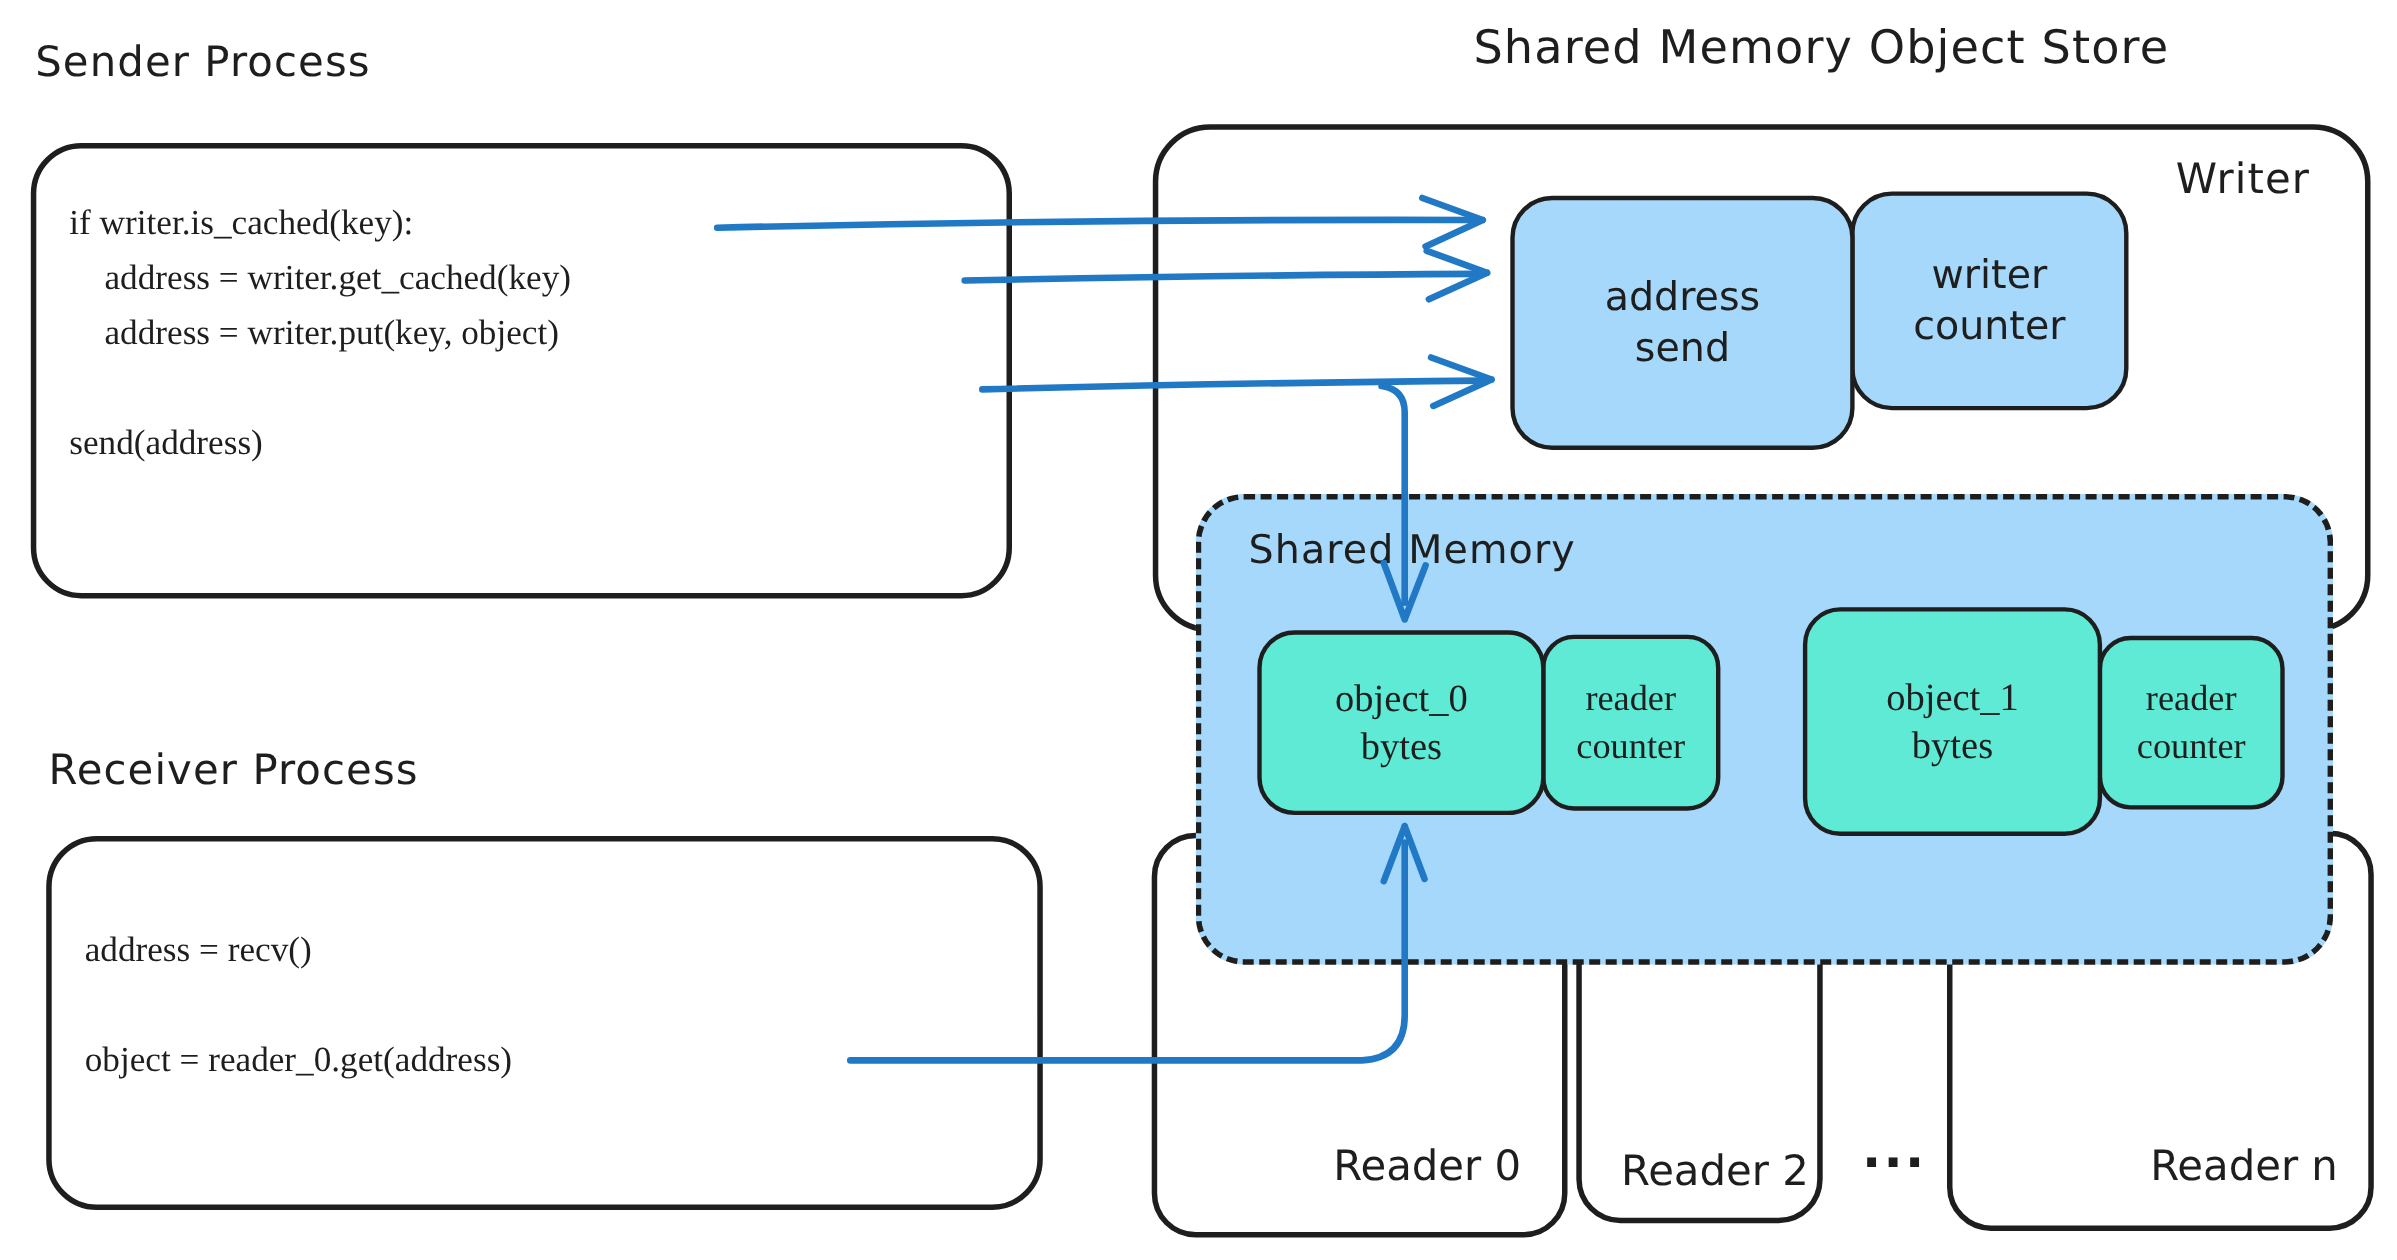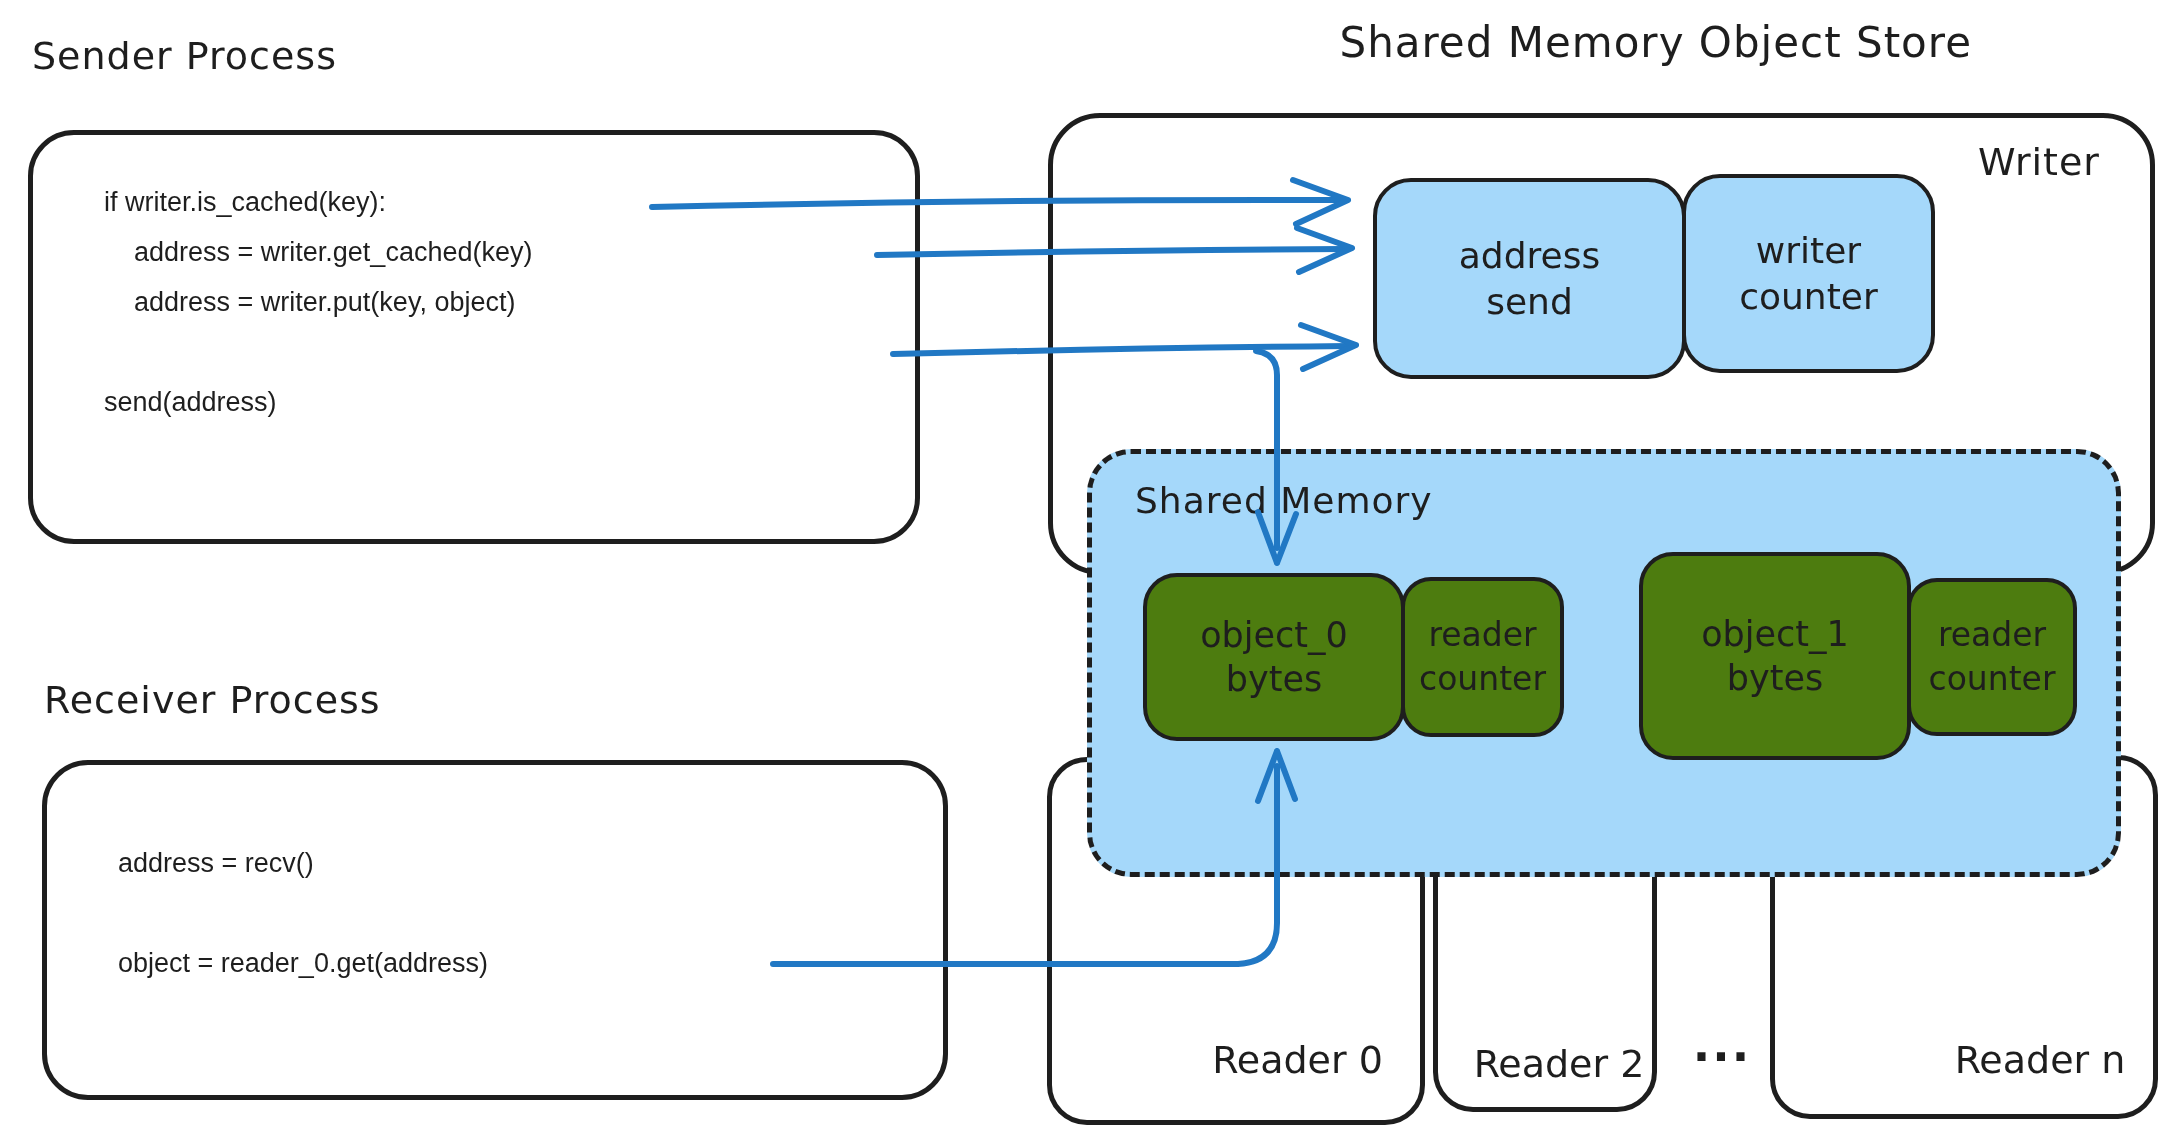--- a/index.html
+++ b/index.html
@@ -29,49 +29,49 @@
     background: var(--box-fill-blue, #a5d8fa);
     border: 4px solid var(--stroke-dark, #1e1e1e);
     display: flex;
     flex-direction: column;
     align-items: center;
     justify-content: center;
     text-align: center;
   }
   .whitecell {
     position: absolute;
-    background: #4d7c0f;
+    background: #5eead4;
     border: 4px solid var(--stroke-dark, #1e1e1e);
     display: flex;
     flex-direction: column;
     align-items: center;
     justify-content: center;
     text-align: center;
+    font-family: Liberation Serif, serif;
   }
   .dashedbox {
     position: absolute;
     background: var(--box-fill-blue, #a5d8fa);
     border: 5px dashed var(--stroke-dark, #1e1e1e);
   }
   .handtitle {
     position: absolute;
     font-size: 38px;
     font-weight: 500;
     letter-spacing: 1px;
     white-space: nowrap;
   }
   .code-block { position: absolute; }
   .code-line {
-    font-family: Liberation Sans, sans-serif;
-    font-size: 27px;
+    font-family: Liberation Serif, serif;
+    font-size: 32px;
     height: 50px;
     line-height: 50px;
     white-space: pre;
     color: var(--stroke-dark, #1e1e1e);
-    margin-left: 41px;
   }
   .cell-line { font-size: 36px; line-height: 46px; font-weight: 500; }
   .cell-line-sm { font-size: 33px; line-height: 44px; font-weight: 500; }
   .reader-label {
     position: absolute;
     font-size: 38px;
     font-weight: 500;
     text-align: center;
     white-space: nowrap;
   }
@@ -101,21 +101,21 @@
 
   <div class="handtitle" style="left:1172px; top:18px; width:800px; text-align:right; font-size:42px;">Shared Memory Object Store</div>
 
   <div class="box" style="left:1048px; top:113px; width:1107px; height:462px; border-radius:52px;"></div>
   <div class="handtitle" style="left:1890px; top:140px; width:210px; text-align:right;">Writer</div>
 
   <div class="bluebox" style="left:1682px; top:174px; width:253px; height:199px; border-radius:38px;">
     <div class="cell-line">writer</div>
     <div class="cell-line">counter</div>
   </div>
-  <div class="bluebox" style="left:1373px; top:178px; width:313px; height:201px; border-radius:38px;">
+  <div class="bluebox" style="left:1373px; top:178px; width:313px; height:231px; border-radius:38px;">
     <div class="cell-line">address</div>
     <div class="cell-line">send</div>
   </div>
 
   <div class="box" style="left:1047px; top:757px; width:378px; height:368px; border-radius:40px;"></div>
   <div class="box" style="left:1433px; top:757px; width:224px; height:355px; border-radius:40px;"></div>
   <div class="box" style="left:1770px; top:755px; width:388px; height:364px; border-radius:40px;"></div>
   <div class="reader-label" style="left:1190px; top:1038px; width:215px;">Reader 0</div>
   <div class="reader-label" style="left:1470px; top:1042px; width:178px;">Reader 2</div>
   <div class="reader-label" style="left:1940px; top:1038px; width:200px;">Reader n</div>

